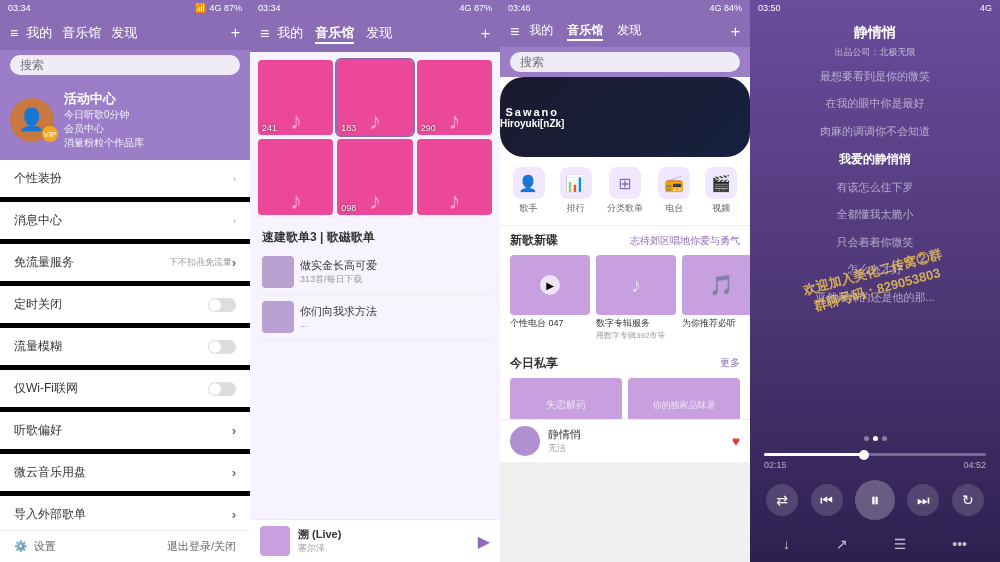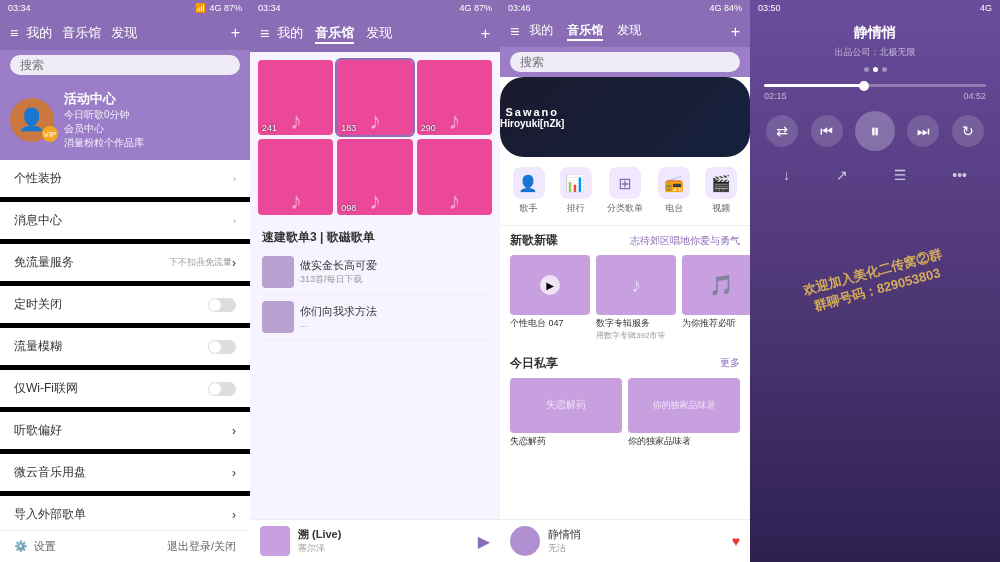--- a/index.html
+++ b/index.html
@@ -300,21 +300,21 @@
       font-weight: bold;
     }
     .panel2 .now-playing-artist {
       font-size: 9px;
       color: #999;
     }
 
     
     .panel3 {
       width: 250px;
-      height: 562px;
+      height: 462px;
       background: #fff;
       display: flex;
       flex-direction: column;
     }
     .panel3 .status-bar {
       background: #8a6db5;
       color: white;
       font-size: 9px;
       padding: 2px 8px;
       display: flex;
@@ -925,20 +925,31 @@
     <span>03:50</span>
     <span>
       <span>4G</span>
     </span>
   </div>
   <div class="song-title-bar">
     <div class="title">静情悄</div>
   </div>
   <div class="song-meta">出品公司：北极无限</div>
 
+  <div class="lyrics-area">
+    <div class="lyric-line">最想要看到是你的微笑</div>
+    <div class="lyric-line">在我的眼中你是最好</div>
+    <div class="lyric-line">肉麻的调调你不会知道</div>
+    <div class="lyric-line active">我爱的静悄悄</div>
+    <div class="lyric-line">有该怎么住下罗</div>
+    <div class="lyric-line">全都懂我太脆小</div>
+    <div class="lyric-line">只会着着你微笑</div>
+    <div class="lyric-line">怎么办才好</div>
+    <div class="lyric-line">亚然最帅的还是他的那...</div>
+  </div>
 
   <div class="dots-indicator">
     <div class="dot"></div>
     <div class="dot active"></div>
     <div class="dot"></div>
   </div>
 
   <div class="player-controls">
     <div class="progress-bar-wrap">
       <div class="progress-track">

